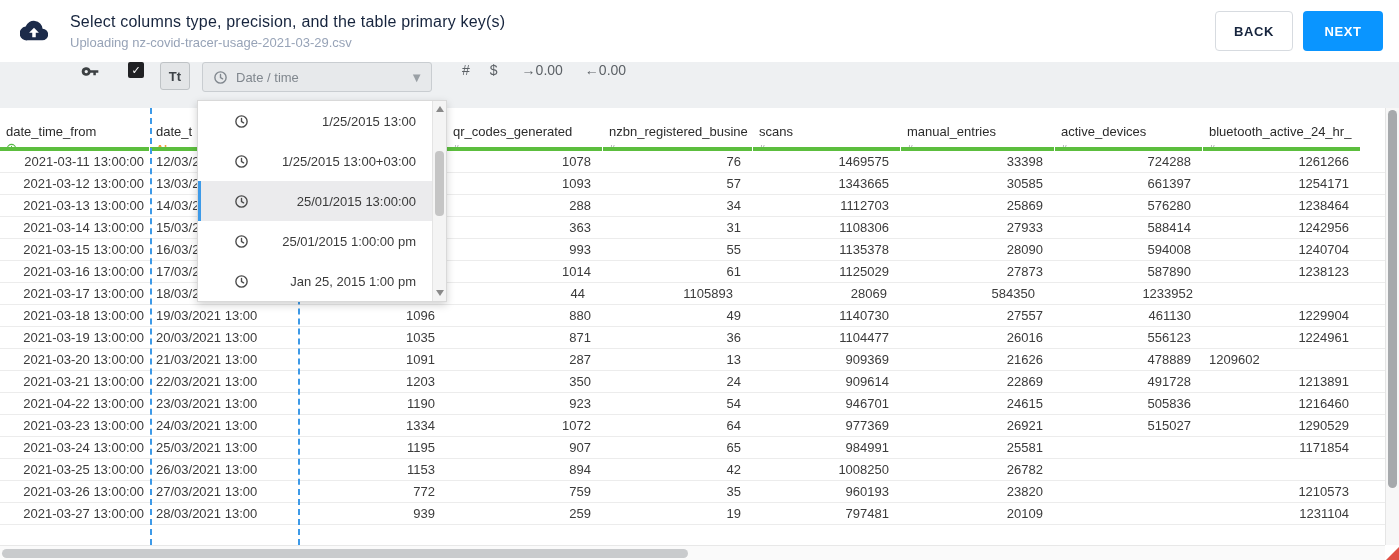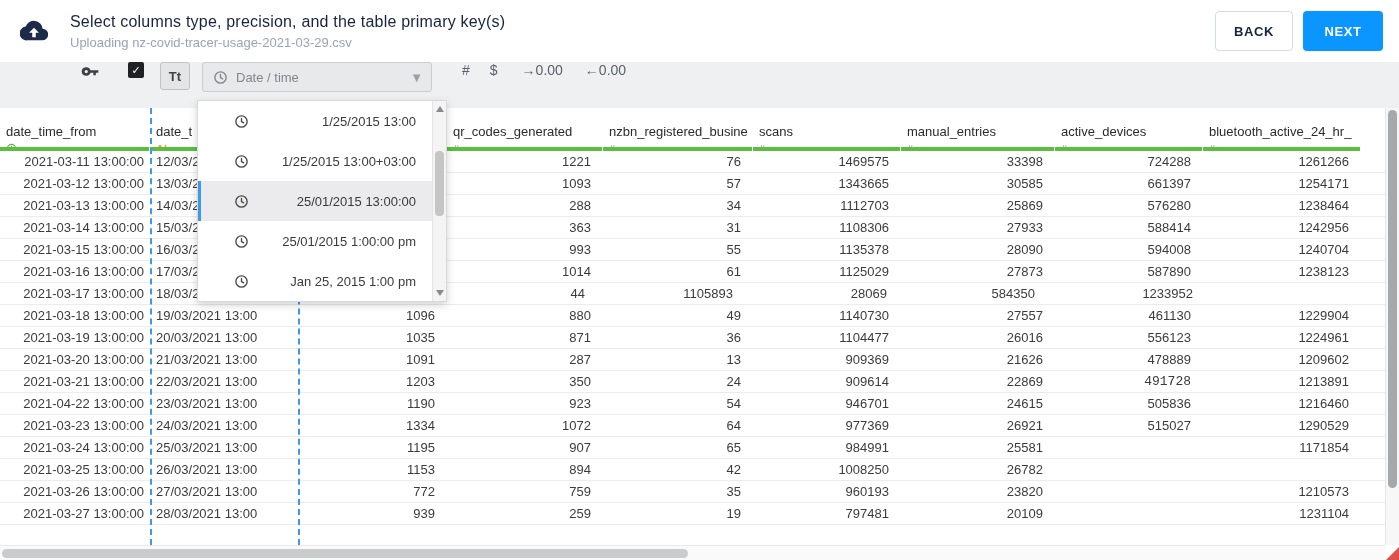--- a/index.html
+++ b/index.html
@@ -165,21 +165,21 @@
         <div class="gseg" style="width: 147px;"></div>
         <div class="gseg" style="width: 153px;"></div>
         <div class="gseg" style="width: 147px;"></div>
         <div class="gseg" style="width: 157px;"></div>
       </div>
     <div class="rows" id="rows">
         <div class="trow">
           <div class="tcell" style="width: 150px; text-align: right; padding-right: 6px;">2021-03-11 13:00:00</div>
           <div class="tcell" style="width: 149px; text-align: left;">12/03/2021 13:00</div>
           <div class="tcell" style="width: 148px; text-align: right;"></div>
-          <div class="tcell" style="width: 156px; text-align: right;">1221</div>
+          <div class="tcell" style="width: 156px; text-align: right;">1078</div>
           <div class="tcell" style="width: 150px; text-align: right;">76</div>
           <div class="tcell" style="width: 148px; text-align: right;">1469575</div>
           <div class="tcell" style="width: 154px; text-align: right;">33398</div>
           <div class="tcell" style="width: 148px; text-align: right;">724288</div>
           <div class="tcell" style="width: 158px; text-align: right;">1261266</div>
         </div>
         <div class="trow">
           <div class="tcell" style="width: 150px; text-align: right; padding-right: 6px;">2021-03-12 13:00:00</div>
           <div class="tcell" style="width: 149px; text-align: left;">13/03/2021 13:00</div>
           <div class="tcell" style="width: 148px; text-align: right;"></div>
@@ -268,31 +268,31 @@
         </div>
         <div class="trow">
           <div class="tcell" style="width: 150px; text-align: right; padding-right: 6px;">2021-03-20 13:00:00</div>
           <div class="tcell" style="width: 149px; text-align: left;">21/03/2021 13:00</div>
           <div class="tcell" style="width: 148px; text-align: right;">1091</div>
           <div class="tcell" style="width: 156px; text-align: right;">287</div>
           <div class="tcell" style="width: 150px; text-align: right;">13</div>
           <div class="tcell" style="width: 148px; text-align: right;">909369</div>
           <div class="tcell" style="width: 154px; text-align: right;">21626</div>
           <div class="tcell" style="width: 148px; text-align: right;">478889</div>
-          <div class="tcell" style="width: 158px; text-align: right;">1209602</div>
+          <div class="tcell" style="width: 158px; ">1209602</div>
         </div>
         <div class="trow">
           <div class="tcell" style="width: 150px; text-align: right; padding-right: 6px;">2021-03-21 13:00:00</div>
           <div class="tcell" style="width: 149px; text-align: left;">22/03/2021 13:00</div>
           <div class="tcell" style="width: 148px; text-align: right;">1203</div>
           <div class="tcell" style="width: 156px; text-align: right;">350</div>
           <div class="tcell" style="width: 150px; text-align: right;">24</div>
           <div class="tcell" style="width: 148px; text-align: right;">909614</div>
           <div class="tcell" style="width: 154px; text-align: right;">22869</div>
-          <div class="tcell" style="width: 148px; text-align: right; font-family: Liberation Mono, monospace;">491728</div>
+          <div class="tcell" style="width: 148px; text-align: right;">491728</div>
           <div class="tcell" style="width: 158px; text-align: right;">1213891</div>
         </div>
         <div class="trow">
           <div class="tcell" style="width: 150px; text-align: right; padding-right: 6px;">2021-04-22 13:00:00</div>
           <div class="tcell" style="width: 149px; text-align: left;">23/03/2021 13:00</div>
           <div class="tcell" style="width: 148px; text-align: right;">1190</div>
           <div class="tcell" style="width: 156px; text-align: right;">923</div>
           <div class="tcell" style="width: 150px; text-align: right;">54</div>
           <div class="tcell" style="width: 148px; text-align: right;">946701</div>
           <div class="tcell" style="width: 154px; text-align: right;">24615</div>

